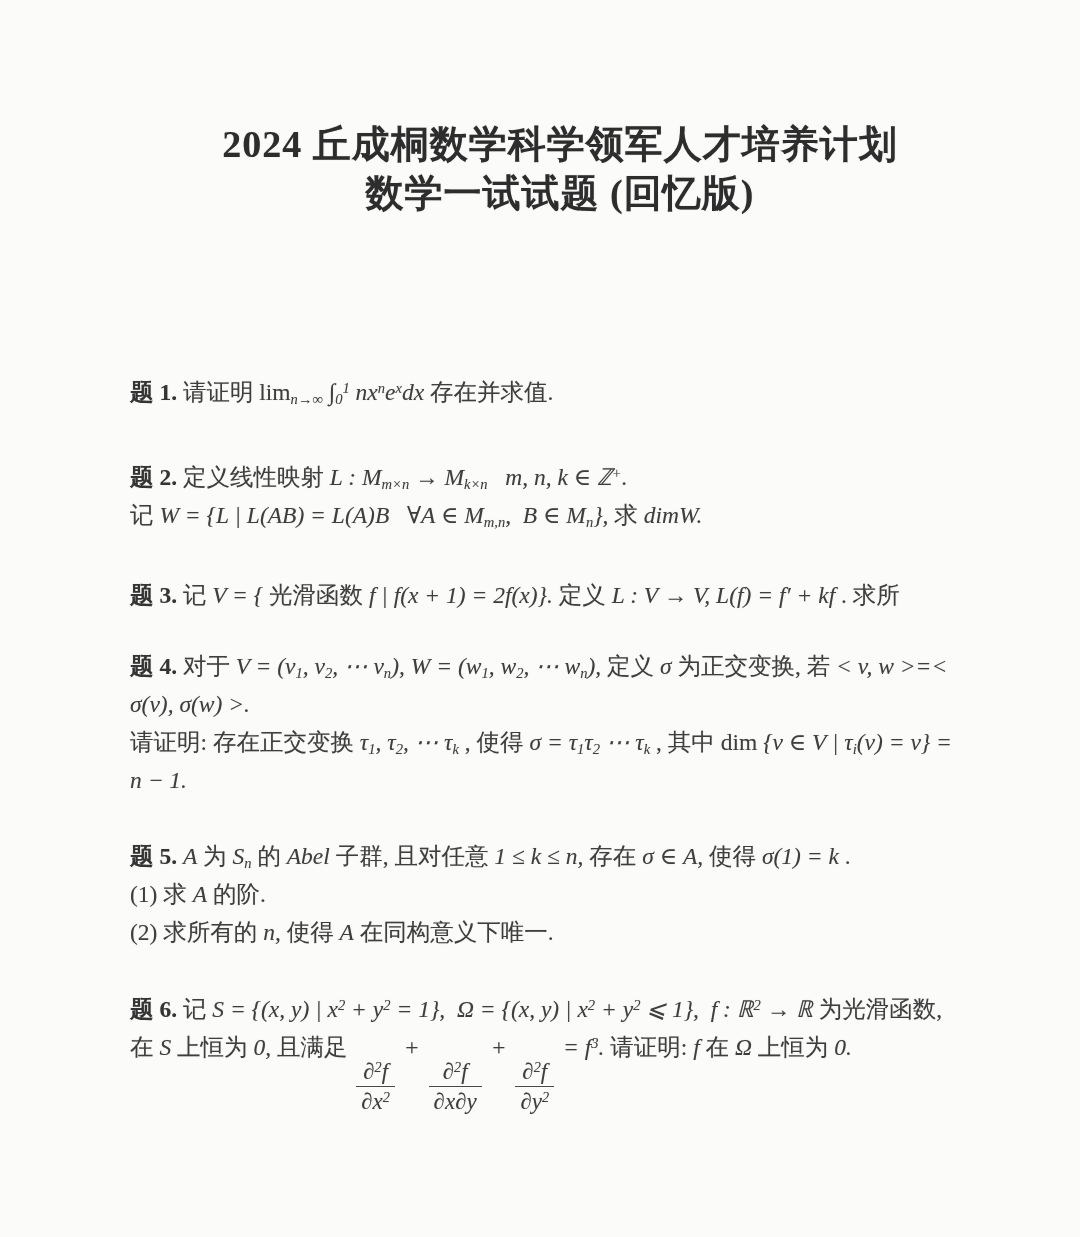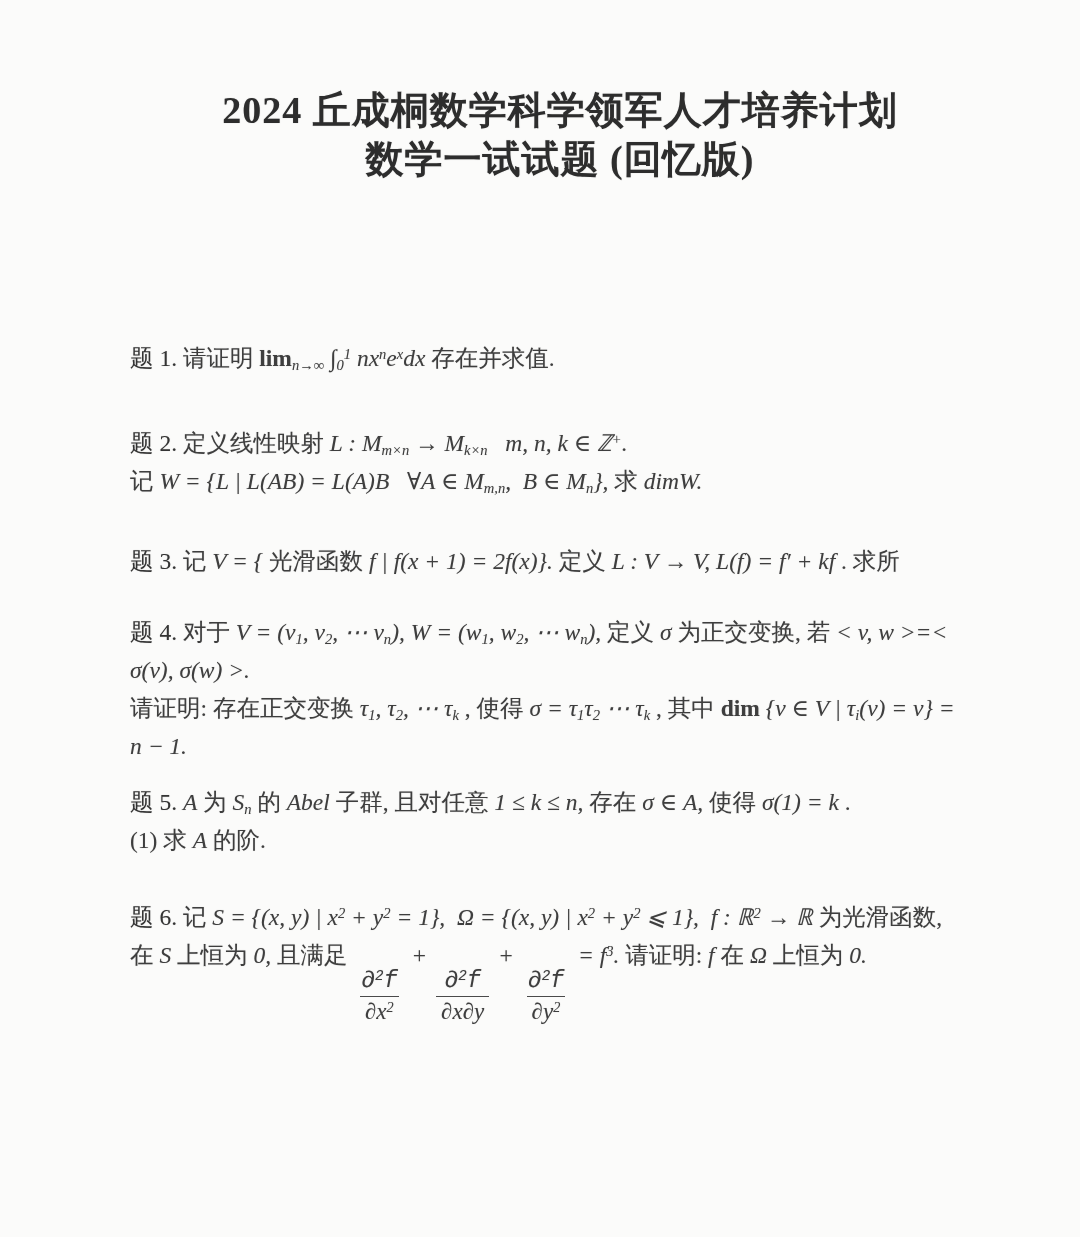--- a/index.html
+++ b/index.html
@@ -1,42 +1,42 @@
 <!DOCTYPE html>
 <html><head>
 <meta charset="utf-8">
 <style>
   html,body{margin:0;padding:0;background:#fbfbfa;}
   body{width:1080px;height:1237px;overflow:hidden;
        font-family:"Liberation Serif","DejaVu Serif",serif;}
   .page{width:1080px;height:1237px;box-sizing:border-box;
-        padding:86px 90px 0 130px;background:#fbfbfa;}
+        padding:120px 90px 0 130px;background:#fbfbfa;}
   .title{margin:0 0 0 0;text-align:center;color:#2d2d2d;
          font-size:38px;line-height:49px;font-weight:700;
          letter-spacing:1px;width:860px;
          text-shadow:0 0 1px rgba(60,60,60,.35);}
   .problems{margin-top:155px;}
   .prob{margin:0;}
   .line{white-space:pre;font-size:23.5px;line-height:38px;color:#3e3e3e;
         text-shadow:0 0 1px rgba(70,70,70,.30);}
-  .sg-b{font-weight:400;color:#343434;}
+  .sg-b{font-weight:700;color:#343434;}
   .sg-c{}
   .sg-m{font-style:italic;}
-  .sg-r{font-style:normal;font-weight:bold;}
+  .sg-r{font-style:normal;}
   sub.sg-sub,sup.sg-sup{font-size:0.62em;line-height:0;font-style:italic;}
   sub.sg-sub{vertical-align:-0.28em;}
   sup.sg-sup{vertical-align:0.5em;}
   .frac{display:inline-flex;flex-direction:column;align-items:center;
         vertical-align:-1.05em;margin:0 3px;line-height:1.15;font-size:0.98em;}
-  .frac .num{padding:0 5px 1px;font-family:Liberation Mono, monospace;}
+  .frac .num{padding:0 5px 1px;}
   .frac .den{border-top:1.6px solid #4a4a4a;padding:1px 5px 0;}
   #p2{margin-top:47px;}
   #p3{margin-top:42px;}
   #p4{margin-top:33px;}
-  #p5{margin-top:18px;}
+  #p5{margin-top:38px;}
   #p6{margin-top:39px;}
 </style>
 </head>
 <body>
 
 <div class="page">
 
   <h1 class="title">
     <span>2024 丘成桐数学科学领军人才培养计划</span><br>
     <span>数学一试试题 (回忆版)</span>
@@ -60,20 +60,21 @@
     <div class="prob" id="p4">
       <div class="line"><span class="sg-b">题 4.</span><span class="sg-c"> 对于 </span><span class="sg-m">V = (v</span><sub class="sg-sub">1</sub><span class="sg-m">, v</span><sub class="sg-sub">2</sub><span class="sg-m">, ⋯ v</span><sub class="sg-sub">n</sub><span class="sg-m">), W = (w</span><sub class="sg-sub">1</sub><span class="sg-m">, w</span><sub class="sg-sub">2</sub><span class="sg-m">, ⋯ w</span><sub class="sg-sub">n</sub><span class="sg-m">),</span><span class="sg-c"> 定义 </span><span class="sg-m">σ</span><span class="sg-c"> 为正交变换, 若 </span><span class="sg-m">&lt; v, w &gt;=&lt;</span></div>
       <div class="line"><span class="sg-m">σ(v), σ(w) &gt;.</span></div>
       <div class="line"><span class="sg-c">请证明: 存在正交变换 </span><span class="sg-m">τ</span><sub class="sg-sub">1</sub><span class="sg-m">, τ</span><sub class="sg-sub">2</sub><span class="sg-m">, ⋯ τ</span><sub class="sg-sub">k</sub><span class="sg-c"> , 使得 </span><span class="sg-m">σ = τ</span><sub class="sg-sub">1</sub><span class="sg-m">τ</span><sub class="sg-sub">2</sub><span class="sg-m"> ⋯ τ</span><sub class="sg-sub">k</sub><span class="sg-c"> , 其中 </span><span class="sg-r">dim</span><span class="sg-m"> {v ∈ V | τ</span><sub class="sg-sub">i</sub><span class="sg-m">(v) = v} =</span></div>
       <div class="line"><span class="sg-m">n − 1.</span></div>
     </div>
 
     <div class="prob" id="p5">
       <div class="line"><span class="sg-b">题 5.</span><span class="sg-m"> A</span><span class="sg-c"> 为 </span><span class="sg-m">S</span><sub class="sg-sub">n</sub><span class="sg-c"> 的 </span><span class="sg-m">Abel</span><span class="sg-c"> 子群, 且对任意 </span><span class="sg-m">1 ≤ k ≤ n,</span><span class="sg-c"> 存在 </span><span class="sg-m">σ ∈ A,</span><span class="sg-c"> 使得 </span><span class="sg-m">σ(1) = k</span><span class="sg-c"> .</span></div>
       <div class="line"><span class="sg-c">(1) 求 </span><span class="sg-m">A</span><span class="sg-c"> 的阶.</span></div>
+      <div class="line"><span class="sg-c">(2) 求所有的 </span><span class="sg-m">n,</span><span class="sg-c"> 使得 </span><span class="sg-m">A</span><span class="sg-c"> 在同构意义下唯一.</span></div>
     </div>
 
     <div class="prob" id="p6">
       <div class="line"><span class="sg-b">题 6.</span><span class="sg-c"> 记 </span><span class="sg-m">S = {(x, y) | x</span><sup class="sg-sup">2</sup><span class="sg-m"> + y</span><sup class="sg-sup">2</sup><span class="sg-m"> = 1},  Ω = {(x, y) | x</span><sup class="sg-sup">2</sup><span class="sg-m"> + y</span><sup class="sg-sup">2</sup><span class="sg-m"> ⩽ 1},  f : ℝ</span><sup class="sg-sup">2</sup><span class="sg-m"> → ℝ</span><span class="sg-c"> 为光滑函数,</span></div>
       <div class="line"><span class="sg-c">在 </span><span class="sg-m">S</span><span class="sg-c"> 上恒为 </span><span class="sg-m">0,</span><span class="sg-c"> 且满足 </span><span class="frac"><span class="num"><span class="sg-m">∂</span><sup class="sg-sup">2</sup><span class="sg-m">f</span></span><span class="den"><span class="sg-m">∂x</span><sup class="sg-sup">2</sup></span></span><span class="sg-m"> + </span><span class="frac"><span class="num"><span class="sg-m">∂</span><sup class="sg-sup">2</sup><span class="sg-m">f</span></span><span class="den"><span class="sg-m">∂x∂y</span></span></span><span class="sg-m"> + </span><span class="frac"><span class="num"><span class="sg-m">∂</span><sup class="sg-sup">2</sup><span class="sg-m">f</span></span><span class="den"><span class="sg-m">∂y</span><sup class="sg-sup">2</sup></span></span><span class="sg-m"> = f</span><sup class="sg-sup">3</sup><span class="sg-m">.</span><span class="sg-c"> 请证明: </span><span class="sg-m">f</span><span class="sg-c"> 在 </span><span class="sg-m">Ω</span><span class="sg-c"> 上恒为 </span><span class="sg-m">0.</span></div>
     </div>
 
   </div>
 </div>
 

